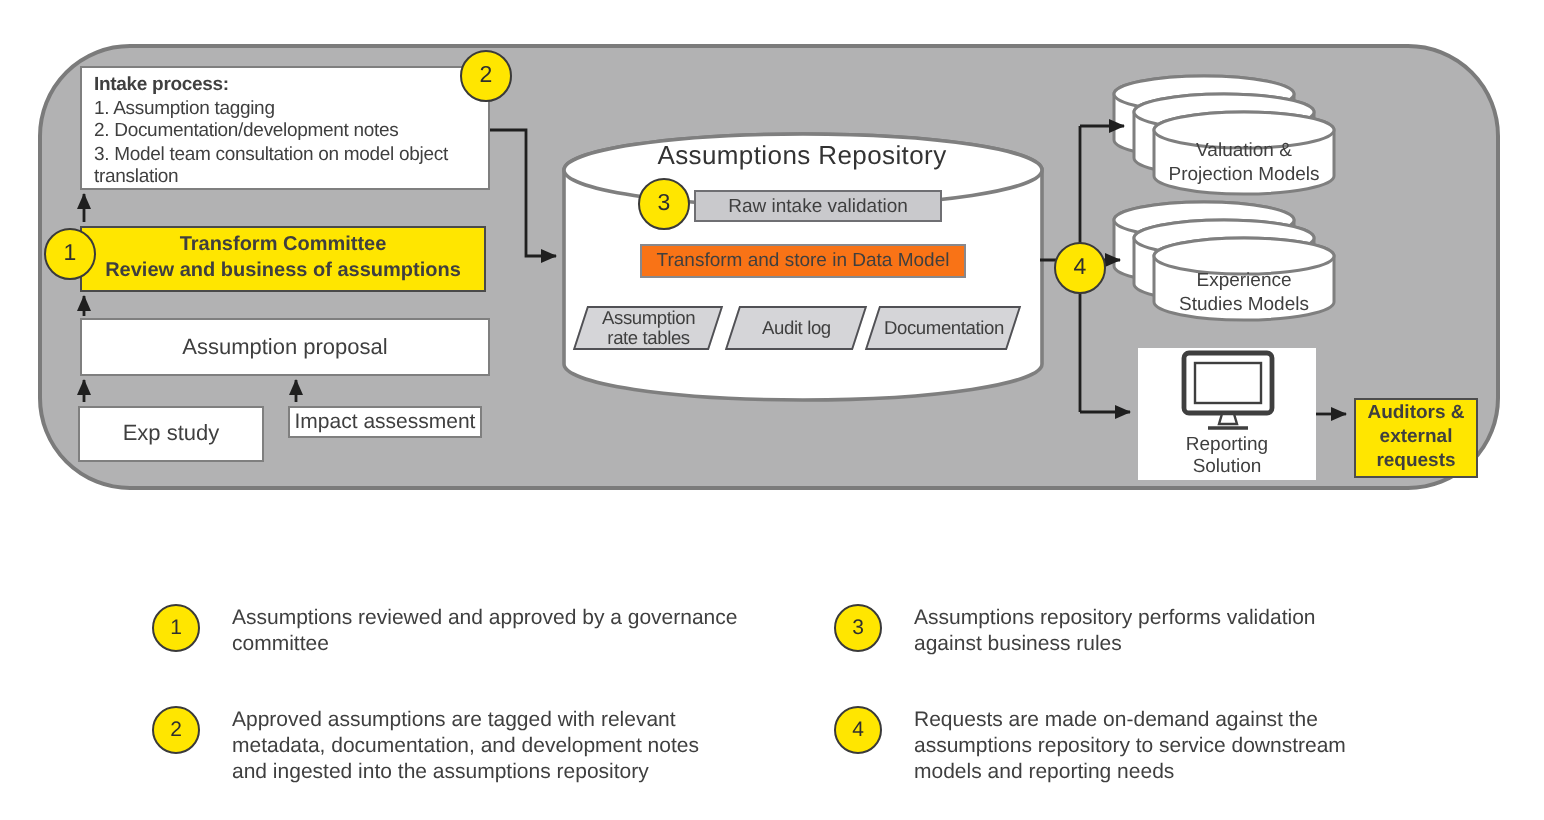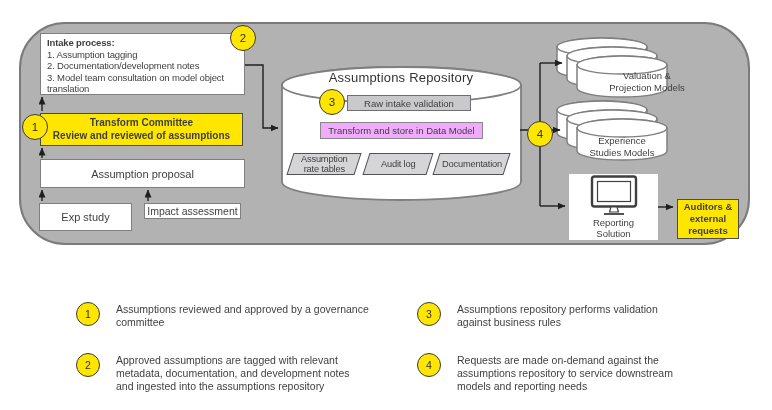--- a/index.html
+++ b/index.html
@@ -20,32 +20,32 @@
        border:1.5px solid #4a4a4a;font-size:10px;line-height:12.5px;font-weight:bold;
        flex-direction:column;}
   .proposal{left:40px;top:159px;width:205px;height:29px;font-size:11px;}
   .expstudy{left:39px;top:203px;width:93px;height:28px;font-size:11px;}
   .impact{left:144px;top:203px;width:97px;height:16px;font-size:10.5px;}
   
   .repo-title{left:292px;top:70px;width:218px;font-size:13px;letter-spacing:0.2px;
               text-align:center;color:#333;}
   .rawbox{left:347px;top:95px;width:124px;height:16px;background:#c9c9cc;
           border:1px solid #6f6f73;font-size:9.5px;}
-  .transform{left:320px;top:122px;width:163px;height:17px;background:#f0abfc;
+  .transform{left:320px;top:122px;width:163px;height:17px;background:#f97316;
              border:1px solid #88888c;font-size:9.5px;}
   .para{position:absolute;z-index:3;top:153px;height:22px;background:#d5d5d8;
         border:1.5px solid #515155;transform:skewX(-18deg);box-sizing:border-box;
         display:flex;align-items:center;justify-content:center;}
   .para>span{transform:skewX(18deg);font-size:9.3px;line-height:10px;text-align:center;
              letter-spacing:-0.2px;}
   .p1{left:290px;width:68px;} .p2{left:366px;width:64px;} .p3{left:436px;width:71px;}
   
   .stack-label{position:absolute;z-index:3;font-size:9.5px;line-height:11.5px;
                text-align:center;}
-  .vlab{left:577px;top:70px;width:90px;margin-left:25px;}
+  .vlab{left:577px;top:70px;width:90px;}
   .elab{left:577px;top:135px;width:90px;}
   .reporting{left:569px;top:174px;width:89px;height:66px;background:#fff;
              display:flex;flex-direction:column;align-items:center;justify-content:center;}
   .reporting .lbl{font-size:9.5px;line-height:11px;text-align:center;margin-top:1px;}
   .auditors{left:677px;top:187px;width:62px;height:40px;background:#ffe600;
             border:1px solid #4d4d4d;font-size:9.5px;line-height:12px;font-weight:bold;margin-top:12px;}
   
   .badge{position:absolute;z-index:5;width:26px;height:26px;border-radius:50%;
          background:#ffe600;border:1.6px solid #3a3a3a;box-sizing:border-box;
          display:flex;align-items:center;justify-content:center;font-size:11.5px;color:#2f2f2f;}
@@ -114,21 +114,21 @@
   <div class="box white intake">
     <div class="ttl" data-bind="flow.intake.title">Intake process:</div>
     <div data-bind-lines="flow.intake.lines">1. Assumption tagging
 2. Documentation/development notes
 3. Model team consultation on model object
 translation</div>
   </div>
 
   <div class="box gov center">
     <div data-bind="flow.governance.line1">Transform Committee</div>
-    <div data-bind="flow.governance.line2">Review and reviewed of assumptions</div>
+    <div data-bind="flow.governance.line2">Review and business of assumptions</div>
   </div>
 
   <div class="box white proposal center" data-bind="flow.proposal.label">Assumption proposal</div>
 
   <div class="box white expstudy center" data-bind="flow.exp_study.label">Exp study</div>
 
   <div class="box white impact center" data-bind="flow.impact.label">Impact assessment</div>
 
   <div class="box repo-title" data-bind="flow.repository.title">Assumptions Repository</div>
 

